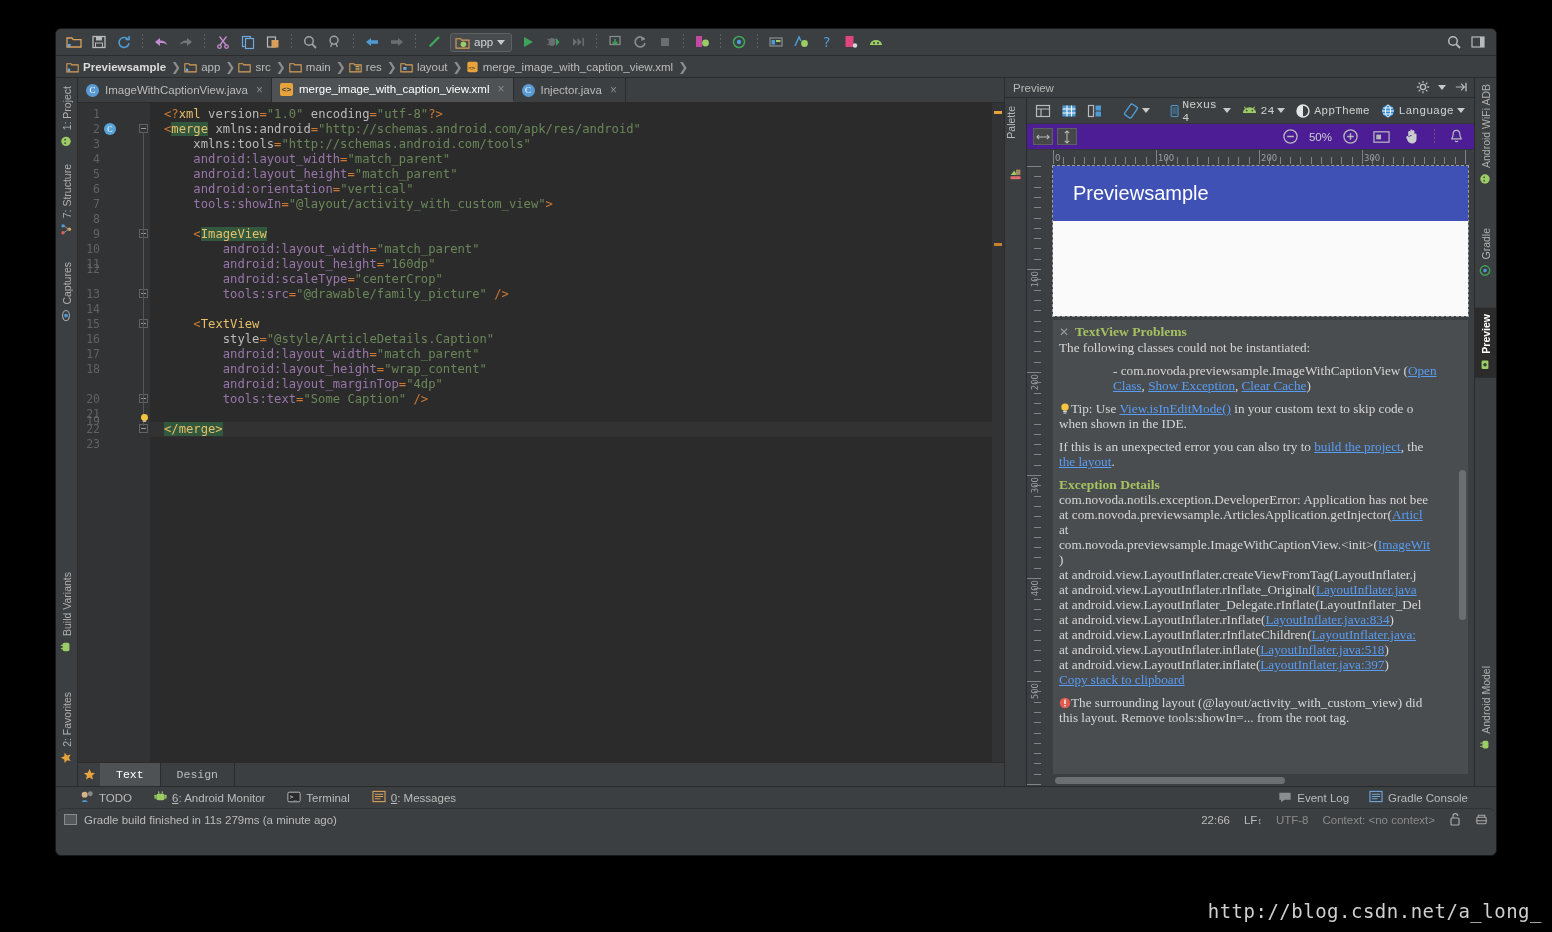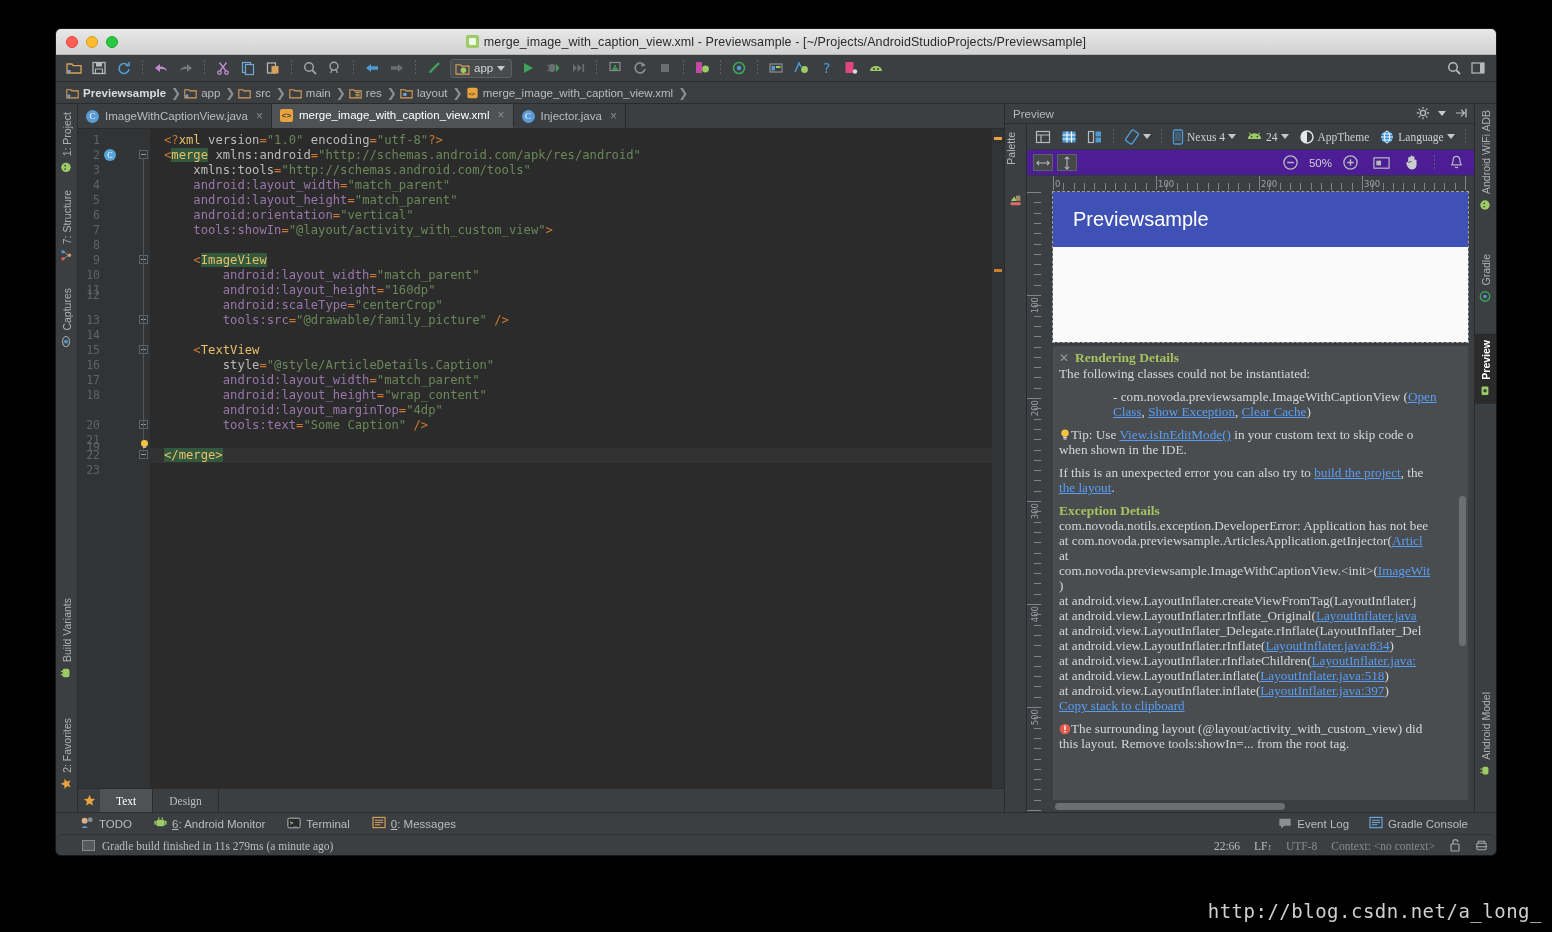--- a/index.html
+++ b/index.html
@@ -162,21 +162,21 @@
     position: absolute; top: 8px; left: 0; width: 22px;
     writing-mode: vertical-rl; transform: rotate(180deg);
     font-size: 10.5px; color: #b8b8b8; font-family: "Liberation Sans", sans-serif;
     white-space: nowrap;
   }
   .pvcol { flex: 1 1 auto; display: flex; flex-direction: column; min-width: 0; }
 
   .pvtools {
     height: 26px; background: #3c3f41; display: flex; align-items: center;
     padding: 0 4px; gap: 2px; border-bottom: 1px solid #34373a;
-    font-size: 11.5px; color: #cfcfcf; font-family: Liberation Serif, serif;
+    font-size: 11.5px; color: #cfcfcf; font-family: Liberation Mono, monospace;
   }
   .pvtools2 {
     height: 26px; background: #4c1d95; display: flex; align-items: center;
     padding: 0 6px; gap: 4px; border-bottom: 1px solid #34373a;
     font-size: 11.5px; color: #cfcfcf; font-family: "Liberation Sans", sans-serif;
   }
   .pvbtn { display: flex; align-items: center; gap: 3px; padding: 0 4px; height: 20px; cursor: default; }
   .dotsep { width: 1px; height: 15px; margin: 0 4px;
             background: repeating-linear-gradient(to bottom,#5e6163 0 2px,transparent 2px 4px); }
   .sqbtn { width: 20px; height: 17px; border: 1px solid #5e6163; background: #454749;
@@ -210,57 +210,49 @@
   .pv-scroll-v { position: absolute; right: 2px; width: 7px; background: #6b6f71; border-radius: 4px; }
 
   
   .rstrip { width: 22px; flex: 0 0 22px; background: #3c3f41; border-left: 1px solid #2b2b2b; position: relative; }
 
   
   .tdbar { height: 24px; background: #3c3f41; display: flex; align-items: stretch;
            border-top: 1px solid #2b2b2b; }
   .tdstar { width: 22px; display: flex; align-items: center; justify-content: center; }
   .tdtab { padding: 0 16px; display: flex; align-items: center; font-size: 11.5px;
-           color: #bbbbbb; font-family: Liberation Serif, serif; border-right: 1px solid #2b2b2b; cursor: default; }
+           color: #bbbbbb; font-family: Liberation Mono, monospace; border-right: 1px solid #2b2b2b; cursor: default; }
   .tdtab.active { background: #4e5254; color: #ffffff; }
 
   
   .bottombar { height: 22px; background: #3c3f41; border-top: 1px solid #2b2b2b;
                display: flex; align-items: center; padding-left: 24px; gap: 22px;
                font-size: 11.5px; color: #bbbbbb; font-family: "Liberation Sans", sans-serif; }
   .bb { display: flex; align-items: center; gap: 5px; cursor: default; }
   .bb u { text-decoration: underline; }
   .bottombar .right { margin-left: auto; display: flex; align-items: center; gap: 20px; padding-right: 28px; }
 
   
   .statusbar { height: 22px; background: #3c3f41; display: flex; align-items: center;
-               padding-left: 26px; font-size: 11.5px; color: #bbbbbb;
-               font-family: Liberation Serif, serif; border-top: 1px solid #323232; border-radius: 8px; }
+               padding-left: 8px; font-size: 11.5px; color: #bbbbbb;
+               font-family: Liberation Sans, sans-serif; border-top: 1px solid #323232; border-radius: 8px; }
   .statusbar .right { margin-left: auto; display: flex; align-items: center; gap: 14px; padding-right: 8px; }
   .sb-box { width: 13px; height: 11px; border: 1px solid #8a8a8a; background: #55595b; margin-right: 7px; }
   .dim { color: #8a8a8a; }
 
   .watermark { position: absolute; right: 10px; bottom: 10px; color: #cfcfcf;
                font-family: "DejaVu Sans Mono", monospace; font-size: 19px; letter-spacing: .5px; }
 </style>
 </head>
 <body>
 
 <div id="root">
 
   <div class="window">
 
-    <div class="titlebar">
-      <div class="traffic">
-        <div class="tl red"></div>
-        <div class="tl yellow"></div>
-        <div class="tl green"></div>
-      </div>
-      <div class="title-text"><span class="title-ico"></span><span>merge_image_with_caption_view.xml - Previewsample - [~/Projects/AndroidStudioProjects/Previewsample]</span></div>
-    </div>
 
     <div class="toolbar">
       <div class="tb">
         <svg width="16" height="16" viewBox="0 0 16 16">
             <path d="M1 4h5l1.2 1.6H15V13H1z" fill="none" stroke="#d9a05b" stroke-width="1.3"></path>
             <rect x="1.6" y="10" width="3" height="3" fill="#6fa8dc"></rect>
           </svg>
       </div>
       <div class="tb">
         <svg width="16" height="16" viewBox="0 0 16 16">
@@ -898,21 +890,21 @@
                 </div>
 
               <div class="device" style="left:26px;top:16px;right:6px;height:150px">
                 <div class="appbar" id="appbar" style="background: rgb(63, 81, 181);">
                   <span>Previewsample</span>
                 </div>
               </div>
 
               <div class="problems" style="left:26px;top:170px;right:6px;bottom:12px">
                 <div>
-                  <span class="p-close">✕</span><span class="p-head">Rendering Details</span>
+                  <span class="p-close">✕</span><span class="p-head">TextView Problems</span>
                 </div>
                 <div>The following classes could not be instantiated:</div>
                 <div class="p-blank"></div>
                 <div style="padding-left:54px">
                   <span>- com.novoda.previewsample.ImageWithCaptionView (</span><span class="lnk">Open Class</span><span>, </span><span class="lnk">Show Exception</span><span>, </span><span class="lnk">Clear Cache</span><span>)</span>
                 </div>
                 <div class="p-blank"></div>
                 <div>
                   <span><svg width="12" height="13" viewBox="0 0 12 14" style="vertical-align:-2px">
                         <circle cx="6" cy="5.5" r="4" fill="#f5c542"></circle>

